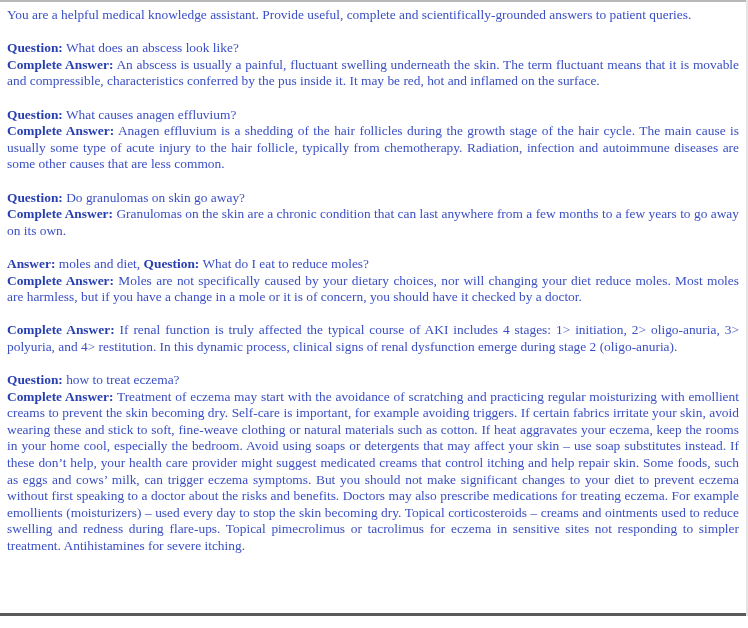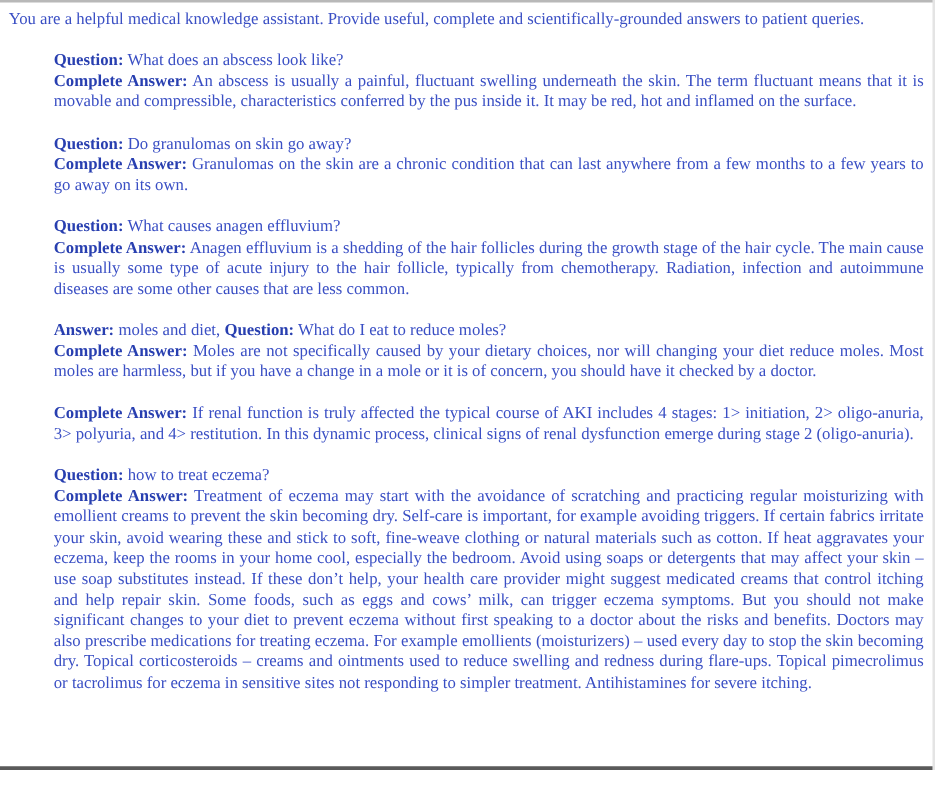--- a/index.html
+++ b/index.html
@@ -5,45 +5,45 @@
   html, body { margin:0; padding:0; background:#ffffff; }
   body { width:748px; height:628px; position:relative; overflow:hidden;
          font-family:"DejaVu Serif","Liberation Serif",serif; }
   .top-rule { position:absolute; left:0; top:0; width:748px; height:2px; background:#b8b8b8; }
   .right-rule { position:absolute; right:0; top:0; width:2px; height:616px; background:#e4e4e4; }
   .bottom-rule { position:absolute; left:0; top:613px; width:746px; height:3px; background:#5a5a5a; }
   .doc { position:absolute; left:7px; top:7px; width:732px;
          font-family:"Liberation Serif","DejaVu Serif",serif;
          font-size:13.4px; line-height:16.6px; color:#3a4fc4; text-align:justify; }
   .doc p { margin:0; }
-  .block { margin-top:16.6px;margin-left:36px; }
+  .block { margin-top:16.6px; }
   .lbl { font-weight:bold; color:#283fb0; }
 </style>
 </head>
 <body>
 
 <div class="top-rule"></div>
 <div class="right-rule"></div>
 
 <div class="doc">
   <p>You are a helpful medical knowledge assistant. Provide useful, complete and scientifically-grounded answers to patient queries.</p>
 
   <div class="block">
     <p><span class="lbl">Question:</span> <span>What does an abscess look like?</span></p>
     <p><span class="lbl">Complete Answer:</span> <span>An abscess is usually a painful, fluctuant swelling underneath the skin. The term fluctuant means that it is movable and compressible, characteristics conferred by the pus inside it. It may be red, hot and inflamed on the surface.</span></p>
   </div>
 
   <div class="block">
-    <p><span class="lbl">Question:</span> <span>Do granulomas on skin go away?</span></p>
-    <p><span class="lbl">Complete Answer:</span> <span>Granulomas on the skin are a chronic condition that can last anywhere from a few months to a few years to go away on its own.</span></p>
+    <p><span class="lbl">Question:</span> <span>What causes anagen effluvium?</span></p>
+    <p><span class="lbl">Complete Answer:</span> <span>Anagen effluvium is a shedding of the hair follicles during the growth stage of the hair cycle. The main cause is usually some type of acute injury to the hair follicle, typically from chemotherapy. Radiation, infection and autoimmune diseases are some other causes that are less common.</span></p>
   </div>
 
   <div class="block">
-    <p><span class="lbl">Question:</span> <span>What causes anagen effluvium?</span></p>
-    <p><span class="lbl">Complete Answer:</span> <span>Anagen effluvium is a shedding of the hair follicles during the growth stage of the hair cycle. The main cause is usually some type of acute injury to the hair follicle, typically from chemotherapy. Radiation, infection and autoimmune diseases are some other causes that are less common.</span></p>
+    <p><span class="lbl">Question:</span> <span>Do granulomas on skin go away?</span></p>
+    <p><span class="lbl">Complete Answer:</span> <span>Granulomas on the skin are a chronic condition that can last anywhere from a few months to a few years to go away on its own.</span></p>
   </div>
 
   <div class="block">
     <p><span class="lbl">Answer:</span> <span>moles and diet,</span> <span class="lbl">Question:</span> <span>What do I eat to reduce moles?</span></p>
     <p><span class="lbl">Complete Answer:</span> <span>Moles are not specifically caused by your dietary choices, nor will changing your diet reduce moles. Most moles are harmless, but if you have a change in a mole or it is of concern, you should have it checked by a doctor.</span></p>
   </div>
 
   <div class="block">
     <p><span class="lbl">Complete Answer:</span> <span>If renal function is truly affected the typical course of AKI includes 4 stages: 1&gt; initiation, 2&gt; oligo-anuria, 3&gt; polyuria, and 4&gt; restitution. In this dynamic process, clinical signs of renal dysfunction emerge during stage 2 (oligo-anuria).</span></p>
   </div>

